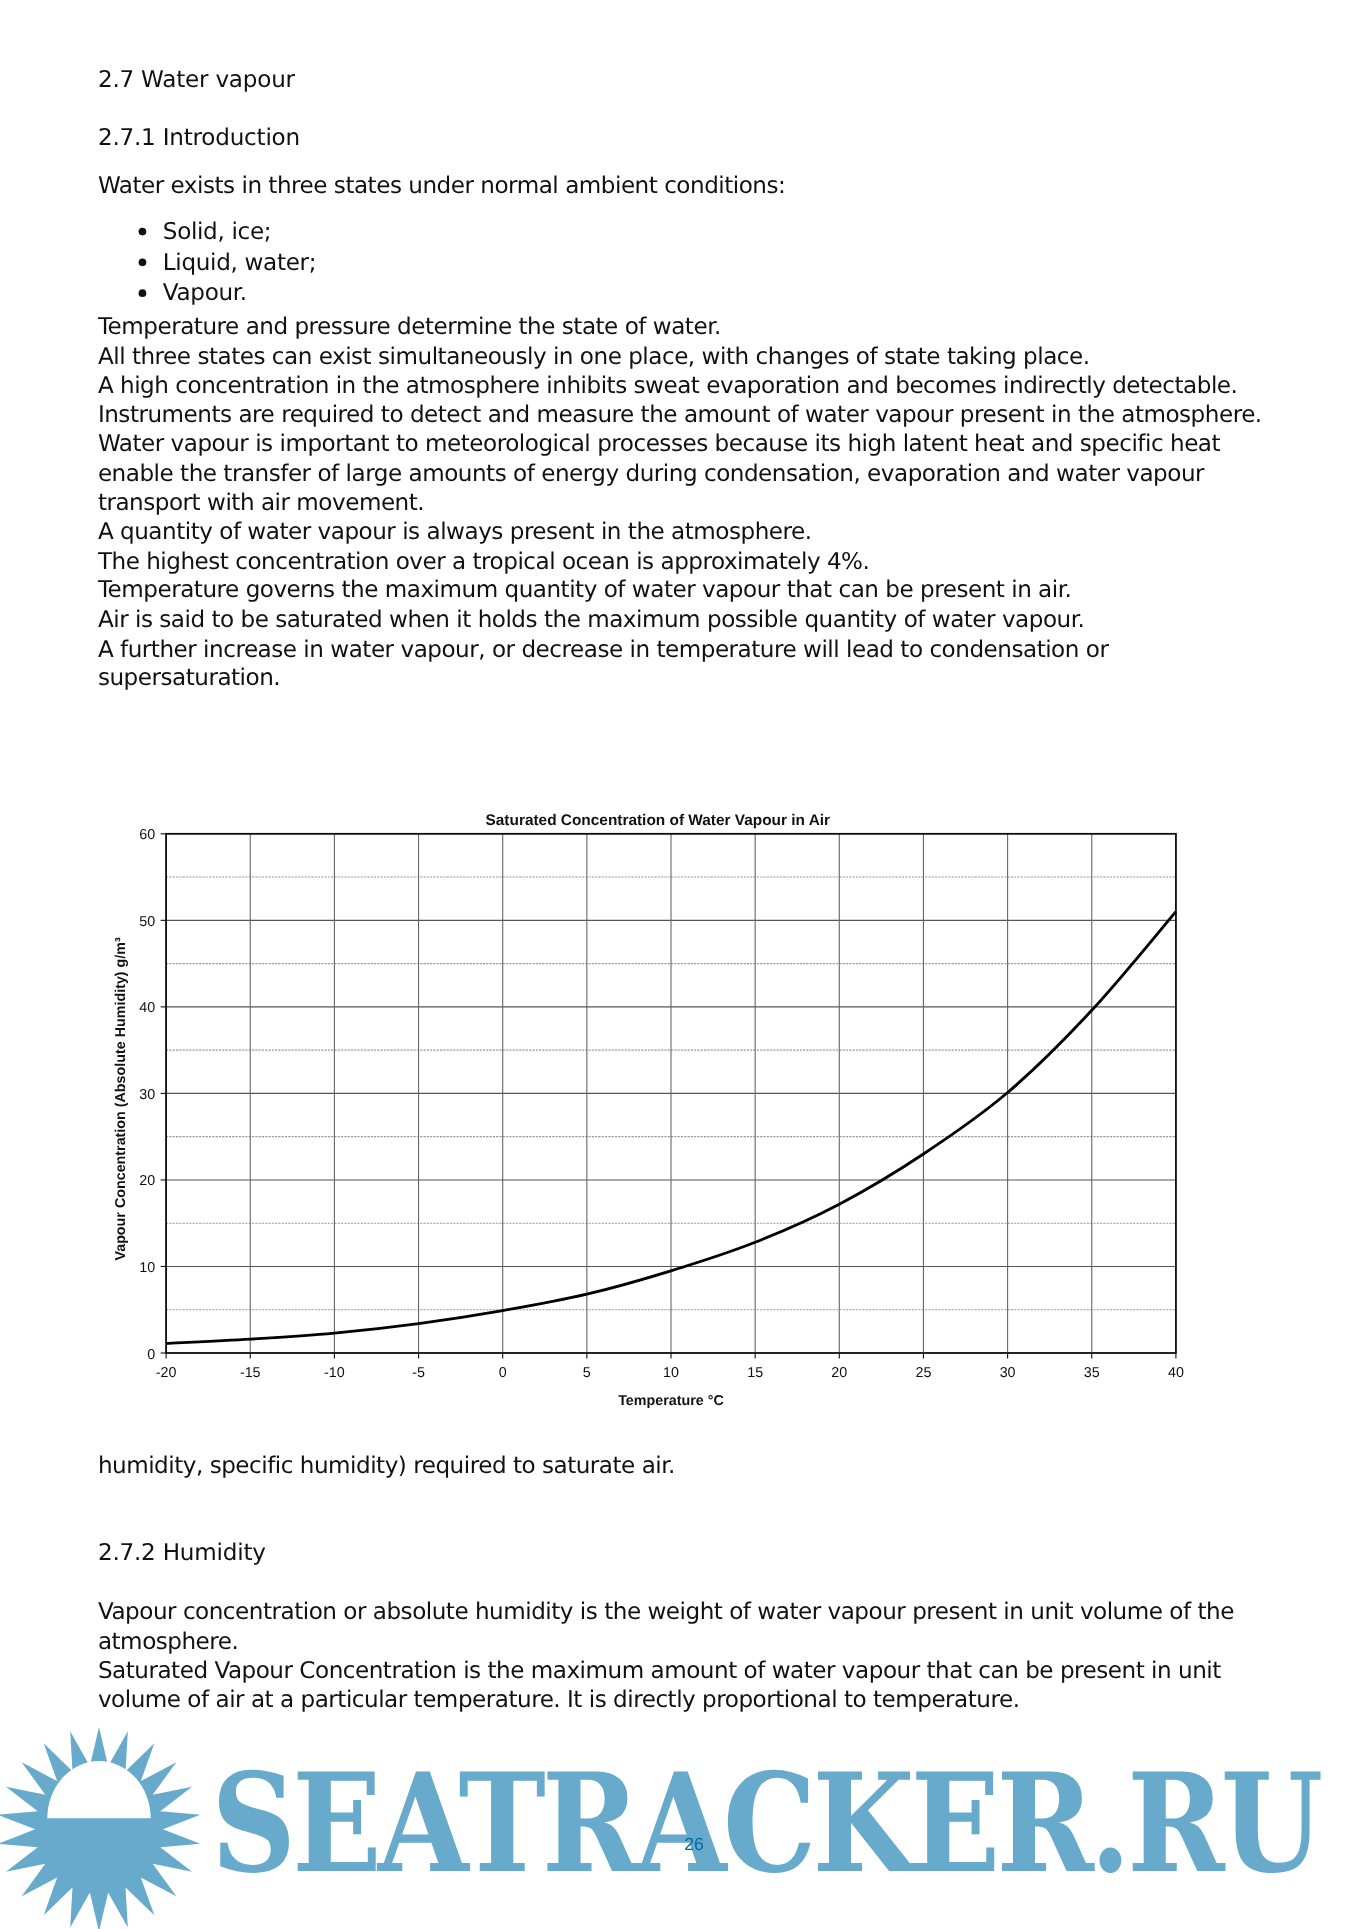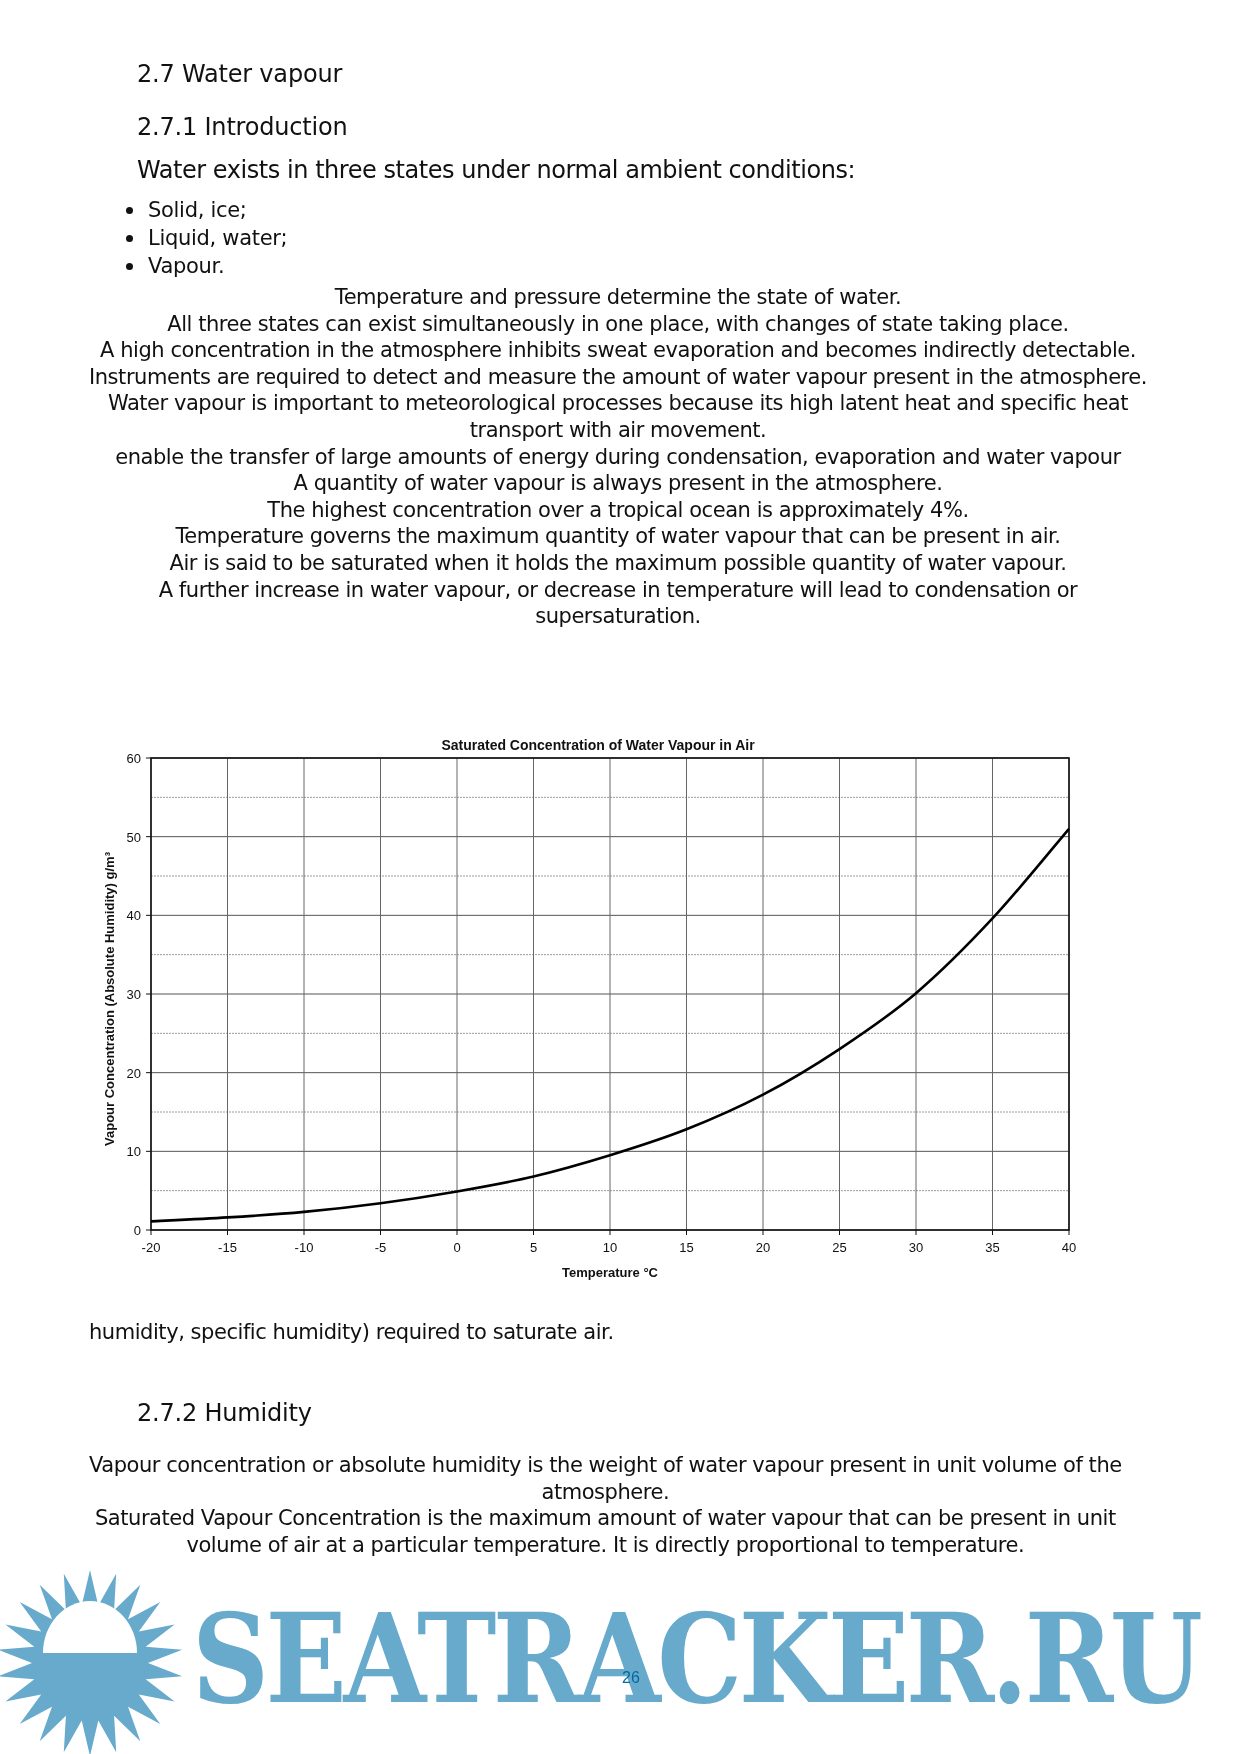--- a/index.html
+++ b/index.html
@@ -1,22 +1,22 @@
 <!DOCTYPE html>
 <html><head>
 <meta charset="utf-8">
 <style>
   html, body { margin: 0; padding: 0; background: #ffffff; }
   body { width: 1240px; height: 1754px; position: relative; overflow: hidden;
          font-family: "DejaVu Sans", sans-serif; color: #111111; }
-  .heading { position: absolute; left: 89px; font-size: 24px; white-space: nowrap; letter-spacing: -0.2px; margin-left: 48px; }
+  .heading { position: absolute; left: 89px; font-size: 21px; white-space: nowrap; letter-spacing: -0.2px; }
   .bullet-list { position: absolute; left: 126px; top: 196px; margin: 0; padding: 0; list-style: none; }
   .bullet-list li { font-size: 21px; line-height: 28px; white-space: nowrap; position: relative; padding-left: 22px; letter-spacing: -0.3px; }
   .bullet-list li .dot { position: absolute; left: 0; top: 11px; width: 7px; height: 7px; border-radius: 50%; background: #111; }
-  .para-block { position: absolute; left: 89px; top: 284px; margin: 0; padding: 0; text-align: center; }
+  .para-block { position: absolute; left: 89px; top: 284px; margin: 0; padding: 0; }
   .para-block .line { display: block; font-size: 21px; line-height: 26.6px; white-space: nowrap; letter-spacing: -0.45px; }
   .chart-title { position: absolute; left: 0; width: 1196px; top: 737px; text-align: center;
                  font-family: "Liberation Sans", sans-serif; font-weight: bold; font-size: 14px; }
   svg#chart { position: absolute; left: 0; top: 0; }
   .wm-text { position: absolute; left: 192px; top: 1604px; font-family: "DejaVu Serif", serif; font-weight: bold;
              font-size: 124px; line-height: 110px; color: #67aacc; letter-spacing: -4px; white-space: nowrap;
              transform: scaleX(0.86); transform-origin: left top; }
   .page-number { position: absolute; left: 622px; top: 1669px; font-family: "Liberation Sans", sans-serif;
                  font-size: 16px; color: #0369a1; }
 </style>
@@ -32,22 +32,22 @@
   <li><span class="dot"></span><span>Liquid, water;</span></li>
   <li><span class="dot"></span><span>Vapour.</span></li>
 </ul>
 
 <div class="para-block">
   <span class="line">Temperature and pressure determine the state of water.</span>
   <span class="line">All three states can exist simultaneously in one place, with changes of state taking place.</span>
   <span class="line">A high concentration in the atmosphere inhibits sweat evaporation and becomes indirectly detectable.</span>
   <span class="line">Instruments are required to detect and measure the amount of water vapour present in the atmosphere.</span>
   <span class="line">Water vapour is important to meteorological processes because its high latent heat and specific heat</span>
+  <span class="line">enable the transfer of large amounts of energy during condensation, evaporation and water vapour</span>
   <span class="line">transport with air movement.</span>
-  <span class="line">enable the transfer of large amounts of energy during condensation, evaporation and water vapour</span>
   <span class="line">A quantity of water vapour is always present in the atmosphere.</span>
   <span class="line">The highest concentration over a tropical ocean is approximately 4%.</span>
   <span class="line">Temperature governs the maximum quantity of water vapour that can be present in air.</span>
   <span class="line">Air is said to be saturated when it holds the maximum possible quantity of water vapour.</span>
   <span class="line">A further increase in water vapour, or decrease in temperature will lead to condensation or</span>
   <span class="line">supersaturation.</span>
 </div>
 
 <div class="chart-title">Saturated Concentration of Water Vapour in Air</div>
 <svg id="chart" width="1240" height="1300">

